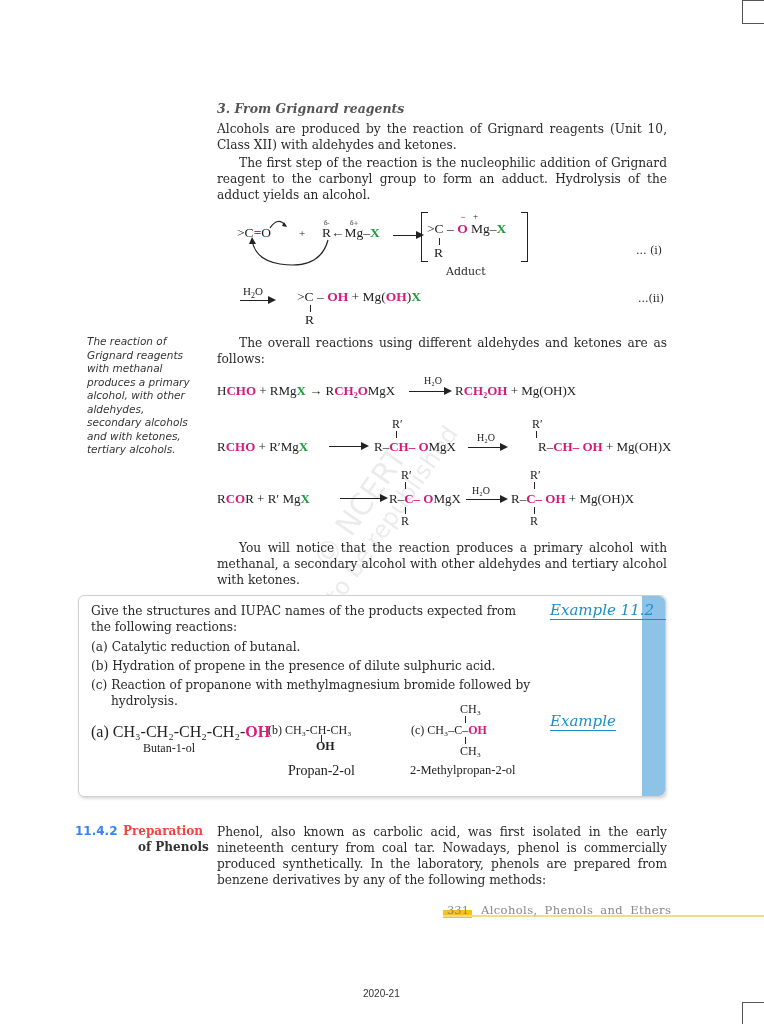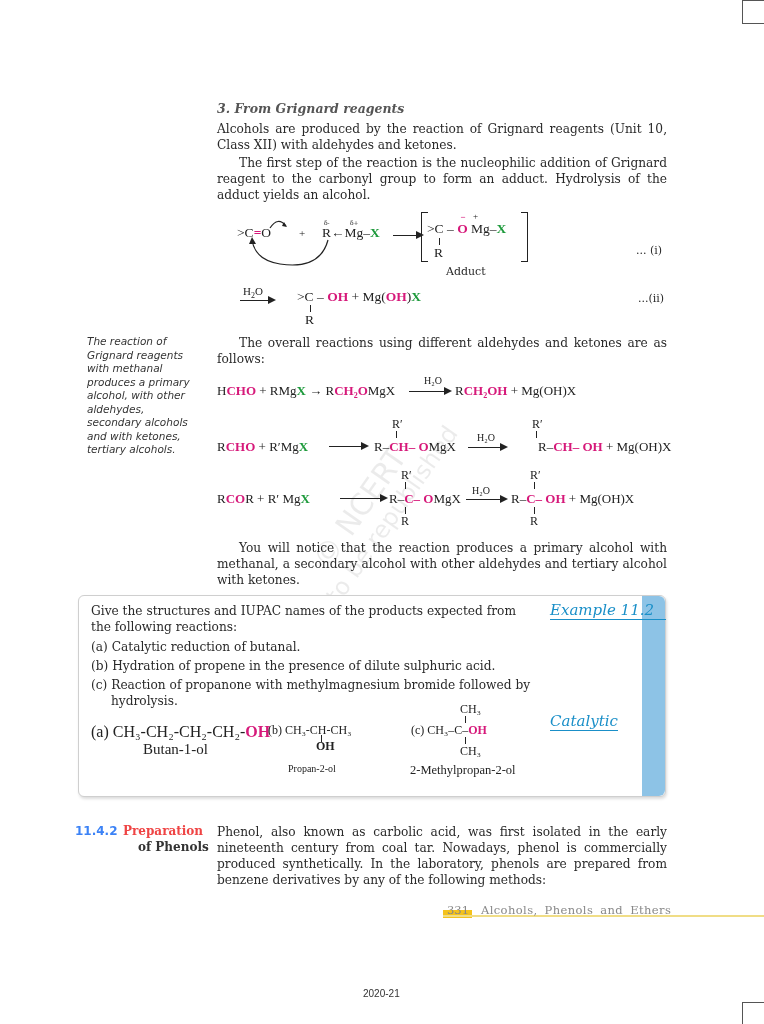--- a/index.html
+++ b/index.html
@@ -153,33 +153,33 @@
 <div class="abs txt" style="left:91px;top:639px;">
   <span>(a)</span> <span>Catalytic reduction of butanal.</span>
 </div>
 <div class="abs txt" style="left:91px;top:658px;">
   <span>(b)</span> <span>Hydration of propene in the presence of dilute sulphuric acid.</span>
 </div>
 <div class="abs txt" style="left:91px;top:677px;width:440px;padding-left:20px;text-indent:-20px;">
   <span>(c)</span> <span>Reaction of propanone with methylmagnesium bromide followed by hydrolysis.</span>
 </div>
 
-<div class="abs script" style="left:550px;top:712px;border-bottom:1.3px solid #1a8fc8;">Catalytic</div>
+<div class="abs script" style="left:550px;top:712px;border-bottom:1.3px solid #1a8fc8;">Example</div>
 
 <div class="abs chem" style="left:91px;top:723px;font-size:16px;">
   <span>(a)</span> <span>CH₃-CH₂-CH₂-CH₂-</span><span class="pink bold">OH</span>
 </div>
-<div class="abs chem" style="left:143px;top:741px;font-size:15px;">Butan-1-ol</div>
+<div class="abs chem" style="left:143px;top:741px;font-size:12px;">Butan-1-ol</div>
 
 <div class="abs chem" style="left:268px;top:723px;font-size:12px;">
   <span>(b)</span> <span>CH₃-CH-CH₃</span>
 </div>
 <div class="vbar" style="left:321px;top:735px;"></div>
 <div class="abs chem pink bold" style="left:316px;top:739px;font-size:12px;">OH</div>
-<div class="abs chem" style="left:288px;top:763px;font-size:10px;">Propan-2-ol</div>
+<div class="abs chem" style="left:288px;top:763px;font-size:14px;">Propan-2-ol</div>
 
 <div class="abs chem" style="left:460px;top:702px;font-size:12px;">CH₃</div>
 <div class="vbar" style="left:465px;top:716px;"></div>
 <div class="abs chem" style="left:411px;top:723px;font-size:12px;">
   <span>(c)</span> <span>CH₃–C–</span><span class="pink bold">OH</span>
 </div>
 <div class="vbar" style="left:465px;top:737px;"></div>
 <div class="abs chem" style="left:460px;top:744px;font-size:12px;">CH₃</div>
 <div class="abs chem" style="left:410px;top:763px;font-size:12.5px;">2-Methylpropan-2-ol</div>
 

